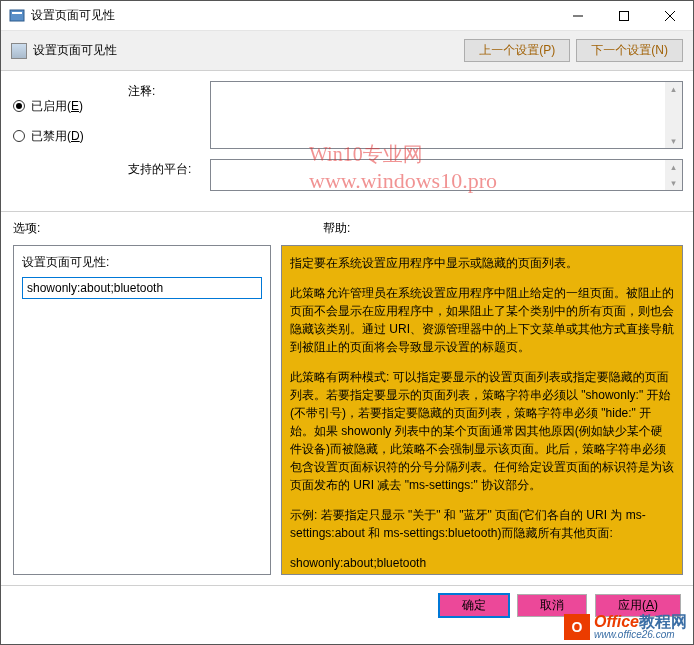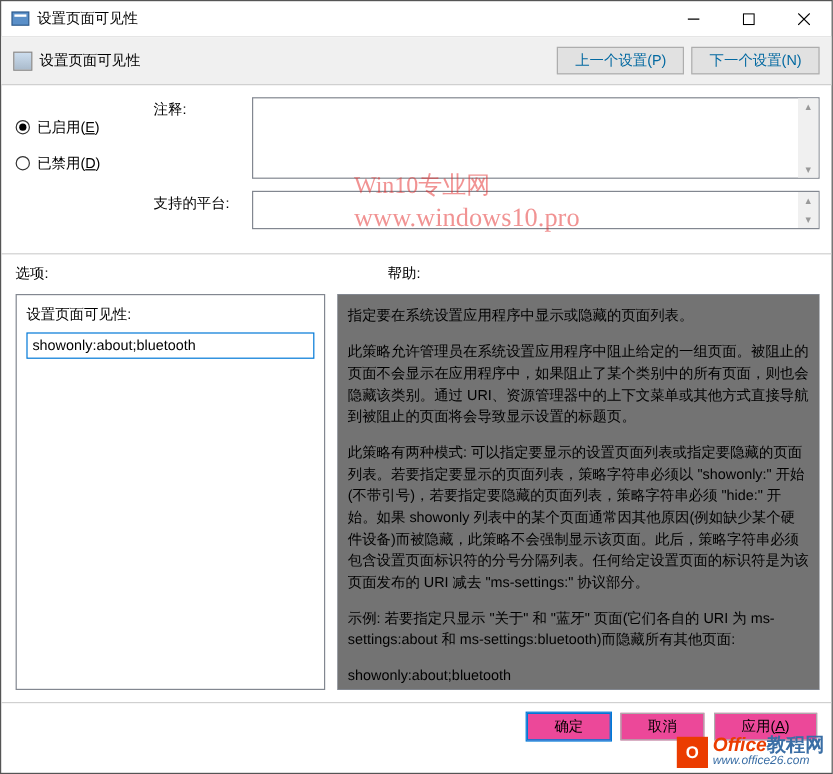--- a/index.html
+++ b/index.html
@@ -46,21 +46,21 @@
       border: 1px solid #888;
       background: linear-gradient(#cde, #abc);
     }
     .tool-label { flex: 1; }
     .nav-btn {
       height: 23px;
       padding: 0 14px;
       border: 1px solid #adadad;
       background: #e1e1e1;
       margin-left: 6px;
-      color: #0369a1;
+      color: #a16207;
       font-size: 12px;
       line-height: 21px;
     }
     .config-area {
       display: flex;
       padding: 10px 10px 10px 12px;
       border-bottom: 1px solid #d0d0d0;
     }
     .radio-col {
       width: 115px;
@@ -123,21 +123,21 @@
       width: 100%;
       height: 22px;
       border: 1px solid #0078d7;
       padding: 2px 4px;
       font-family: inherit;
       font-size: 12px;
     }
     .help-pane {
       flex: 1;
       border: 1px solid #828790;
-      background: #737373;
+      background: #eab308;
       padding: 8px 8px 8px 8px;
       overflow-y: auto;
       line-height: 1.5;
     }
     .help-pane p { margin-bottom: 12px; }
     .button-row {
       height: 40px;
       display: flex;
       justify-content: flex-end;
       align-items: center;
@@ -152,21 +152,21 @@
       margin-left: 8px;
       font-size: 12px;
       line-height: 21px;
     }
     .btn.primary {
       border: 1px solid #0078d7;
       outline: 1px solid #0078d7;
     }
     .watermark1 {
       position: absolute;
-      left: 294px; top: 140px;
+      left: 308px; top: 140px;
       color: rgba(228,40,40,0.5);
       font-size: 20px;
       font-family: "SimSun", serif;
       pointer-events: none;
     }
     .watermark1 .l2 { font-size: 22px; }
     .watermark2 {
       position: absolute;
       right: 6px; bottom: 4px;
       display: flex; align-items: center;

